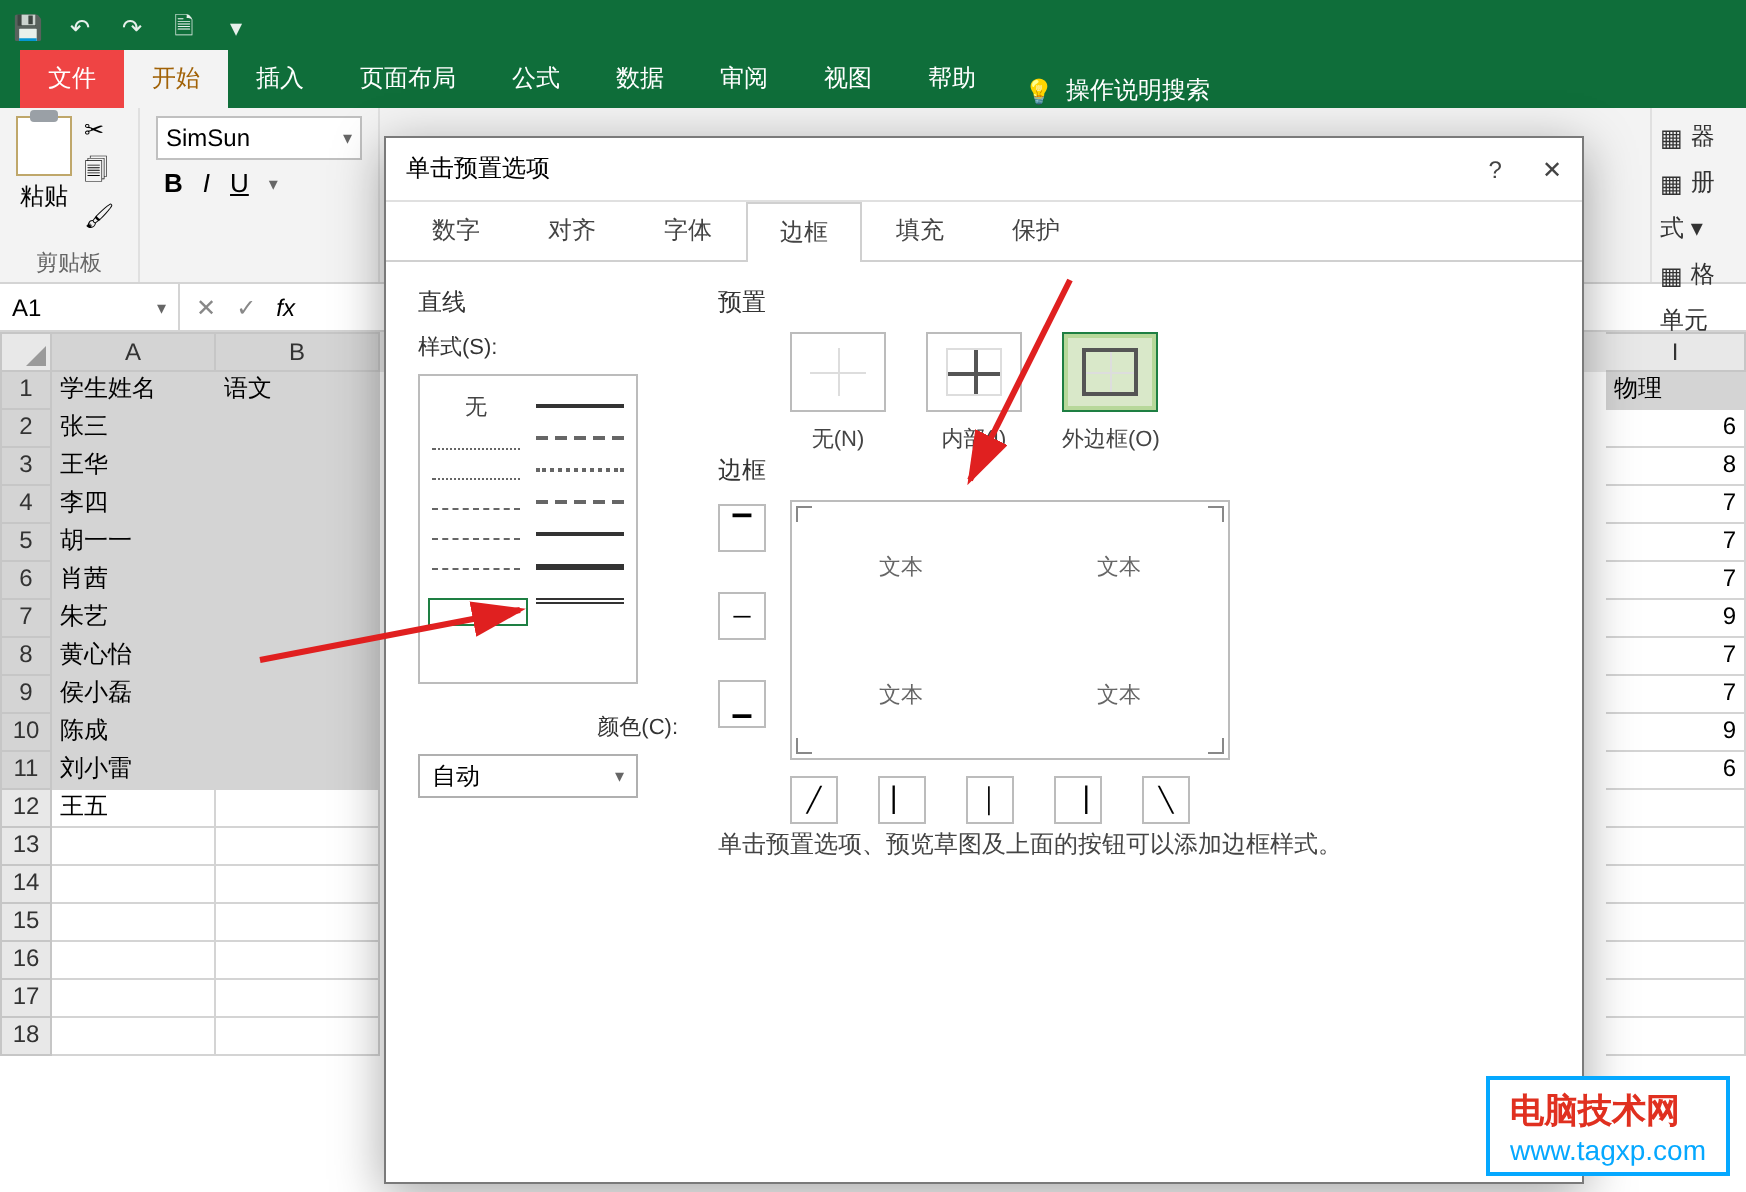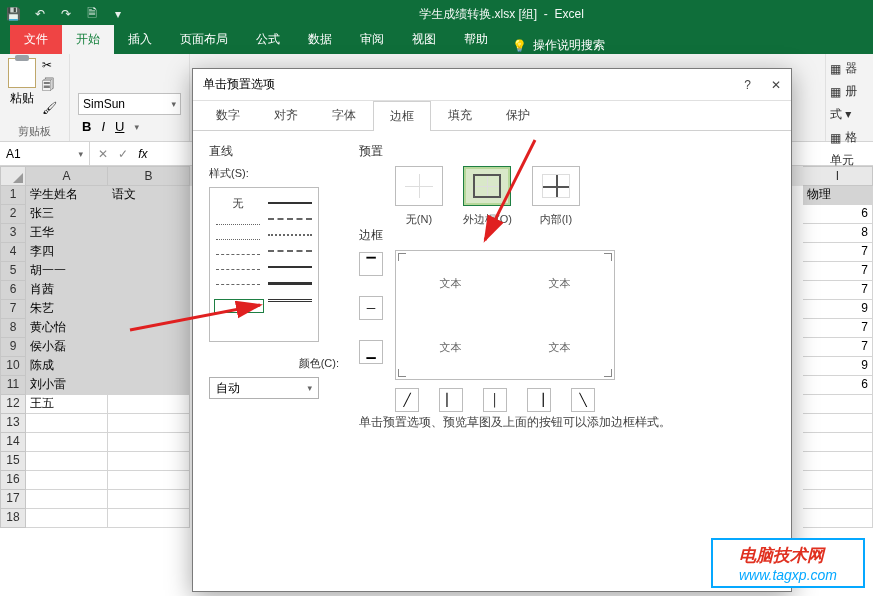--- a/index.html
+++ b/index.html
@@ -4,33 +4,33 @@
 <style>
 *{box-sizing:border-box;margin:0;padding:0;font-family:"Microsoft YaHei","SimSun",sans-serif;font-size:12px;}
 body{background:#fff;width:873px;height:596px;overflow:hidden;position:relative;}
 .titlebar{height:28px;background:linear-gradient(#0f6e3a,#0f6e3a);display:flex;align-items:center;color:#fff;padding:0 6px;gap:10px;}
 .titlebar .qat{display:flex;gap:10px;align-items:center;}
 .titlebar .qicon{width:16px;height:16px;display:flex;align-items:center;justify-content:center;opacity:.9;}
 .title-center{flex:1;text-align:center;font-size:12px;opacity:.95;}
 .ribbon-tabs{height:26px;background:#0f6e3a;display:flex;align-items:flex-end;padding-left:10px;gap:0;}
 .ribbon-tabs .tab{padding:6px 14px;color:#fff;cursor:pointer;}
 .ribbon-tabs .tab.file{background:#ef4444;}
-.ribbon-tabs .tab.active{background:#f3f3f3;color:#15803d;}
+.ribbon-tabs .tab.active{background:#f3f3f3;color:#a16207;}
 .ribbon-tabs .tell{display:flex;align-items:center;gap:6px;color:#fff;margin-left:10px;}
 .ribbon{height:88px;background:#f3f3f3;border-bottom:1px solid #d4d4d4;display:flex;position:relative;}
 .rgroup{border-right:1px solid #e0e0e0;padding:4px 8px 2px;display:flex;flex-direction:column;justify-content:space-between;}
 .rgroup .lbl{text-align:center;color:#666;font-size:11px;margin-top:2px;}
 .clip{width:70px;}
 .clip .top{display:flex;gap:4px;align-items:flex-start;}
 .paste{display:flex;flex-direction:column;align-items:center;gap:2px;}
 .paste-icon{width:28px;height:30px;background:#fff;border:1px solid #bfa76a;position:relative;}
 .paste-icon::before{content:"";position:absolute;top:-4px;left:6px;width:14px;height:6px;background:#9aa0a6;border-radius:2px;}
 .cut-stack{display:flex;flex-direction:column;gap:4px;margin-left:2px;}
 .font-box{width:120px;}
-.font-row{display:flex;gap:4px;margin-bottom:4px;margin-top:35px;}
+.font-row{display:flex;gap:4px;margin-bottom:4px;}
 .font-select{height:22px;border:1px solid #c0c0c0;background:#fff;padding:0 4px;display:flex;align-items:center;justify-content:space-between;flex:1;}
 .font-btns{display:flex;gap:10px;align-items:center;padding-left:4px;}
 .font-btns b,.font-btns i,.font-btns u{font-size:13px;}
 .right-ribbon{position:absolute;right:0;top:0;width:48px;height:100%;border-left:1px solid #e0e0e0;padding:6px 4px;display:flex;flex-direction:column;gap:6px;font-size:11px;color:#333;}
 .right-ribbon .ritem{display:flex;align-items:center;gap:4px;}
 .namebox-row{height:24px;display:flex;border-bottom:1px solid #d4d4d4;background:#fff;}
 .namebox{width:90px;border-right:1px solid #d4d4d4;display:flex;align-items:center;padding:0 6px;justify-content:space-between;}
 .fx-area{display:flex;align-items:center;gap:10px;padding:0 8px;}
 .fx-area .sm{color:#888;}
 .sheet{position:relative;background:#fff;}
@@ -92,40 +92,35 @@
 .preview .corner-m.br{bottom:2px;right:2px;border-bottom:1px solid #888;border-right:1px solid #888;}
 .edge-col{position:absolute;left:0;top:0;display:flex;flex-direction:column;gap:20px;margin-top:2px;}
 .edge-btn{width:24px;height:24px;border:1px solid #bcbcbc;background:#fff;display:flex;align-items:center;justify-content:center;}
 .edge-row{display:flex;gap:20px;margin-left:36px;margin-top:8px;}
 .hint{margin-top:2px;color:#444;font-size:12px;}
 .border-area-wrap{position:relative;}
 .arrow{position:absolute;z-index:20;}
 .arrow svg{overflow:visible;}
 .tag-badge{position:absolute;right:8px;bottom:8px;z-index:30;display:flex;align-items:center;background:#fff;border:2px solid #05a8ff;height:50px;}
 .tag-badge .tag{background:#05a8ff;color:#fff;font-weight:bold;font-size:24px;padding:6px 10px;font-family:Arial;}
-.tag-badge .info{padding:2px 26px;font-style:italic;}
+.tag-badge .info{padding:2px 10px;}
 .tag-badge .info .l1{color:#e03020;font-weight:bold;font-size:17px;}
 .tag-badge .info .l2{color:#05a8ff;font-size:14px;}
 .chev{font-size:9px;color:#666;}
 </style>
 </head>
 <body>
 
 <div class="titlebar">
   <div class="qat">
     <span class="qicon">💾</span>
     <span class="qicon">↶</span>
     <span class="qicon">↷</span>
     <span class="qicon">🗎</span>
     <span class="qicon">▾</span>
-  </div>
-  <div class="title-center">
-    <span>学生成绩转换.xlsx [组]</span>
-    &nbsp;-&nbsp;
-    <span>Excel</span>
   </div>
 </div>
 
 <div class="ribbon-tabs">
   <div class="tab file">文件</div>
   <div class="tab active">开始</div>
   <div class="tab">插入</div>
   <div class="tab">页面布局</div>
   <div class="tab">公式</div>
   <div class="tab">数据</div>
@@ -368,31 +363,31 @@
     </div>
     <div class="rightcol">
       <div class="sec-label">预置</div>
       <div class="preset-row" style="margin-left:36px;">
         <div class="preset none">
           <div class="pbox">
               <div class="grid"></div>
             </div>
           <div class="plabel">无(N)</div>
         </div>
+        <div class="preset inner">
+          <div class="pbox">
+              <div class="grid"></div>
+            </div>
+          <div class="plabel">内部(I)</div>
+        </div>
         <div class="preset outer sel">
           <div class="pbox">
               <div class="grid"></div>
             </div>
           <div class="plabel">外边框(O)</div>
-        </div>
-        <div class="preset inner">
-          <div class="pbox">
-              <div class="grid"></div>
-            </div>
-          <div class="plabel">内部(I)</div>
         </div>
       </div>
       <div class="sec-label">边框</div>
       <div class="border-area-wrap">
         <div class="edge-col">
           <div class="edge-btn">
               <span>▔</span>
             </div>
           <div class="edge-btn">
               <span>─</span>

